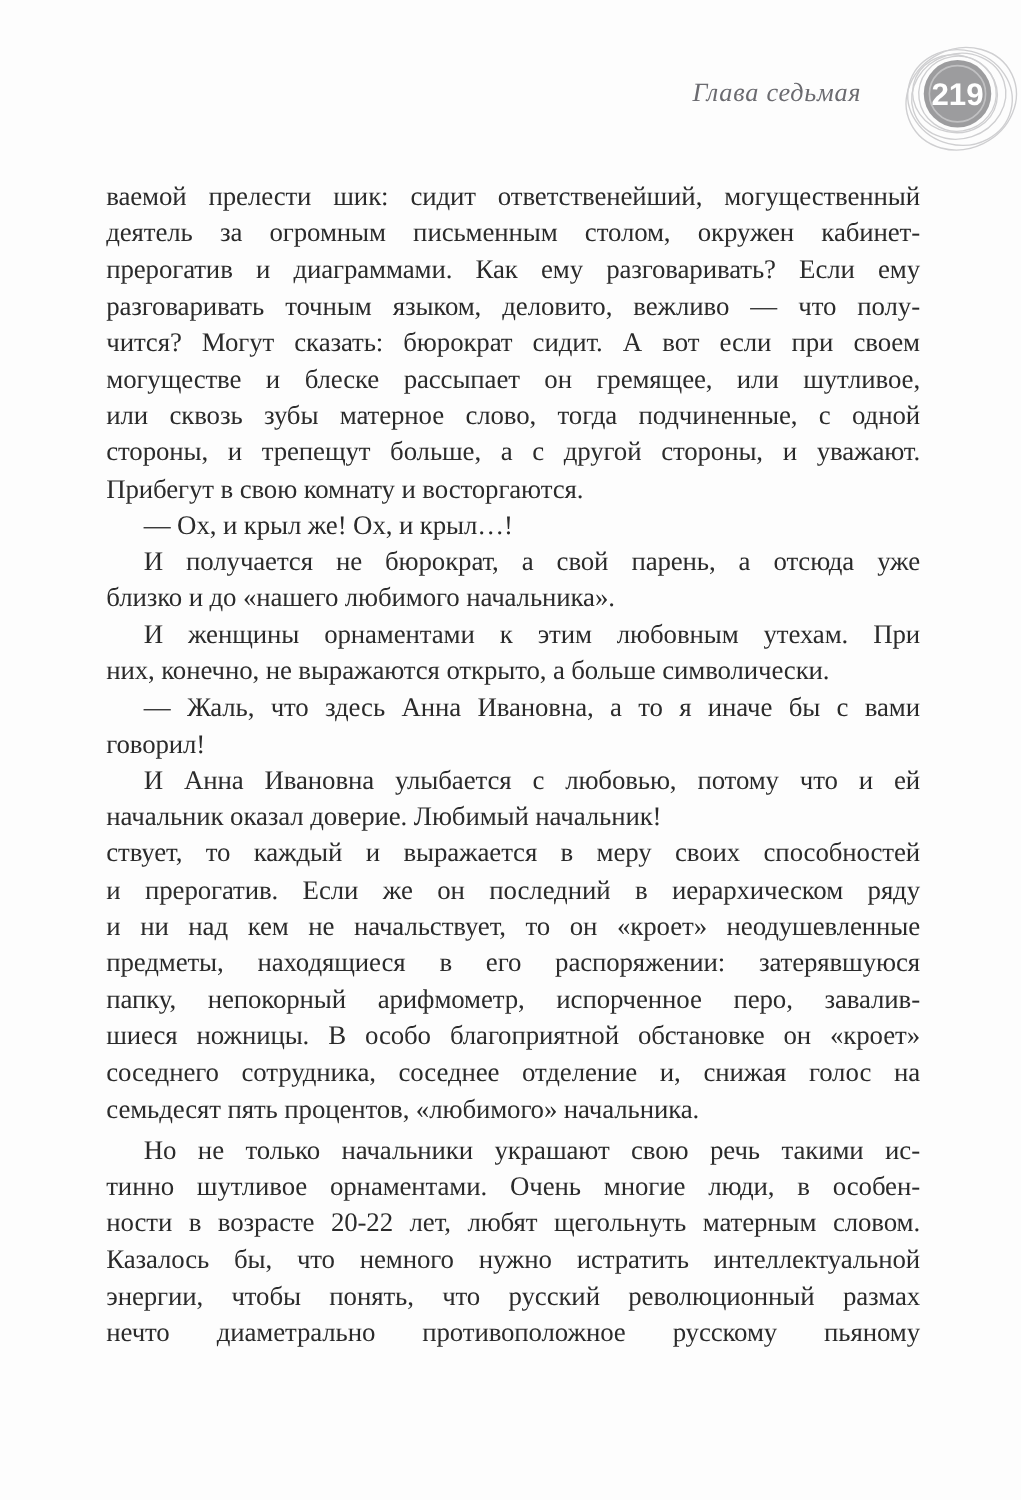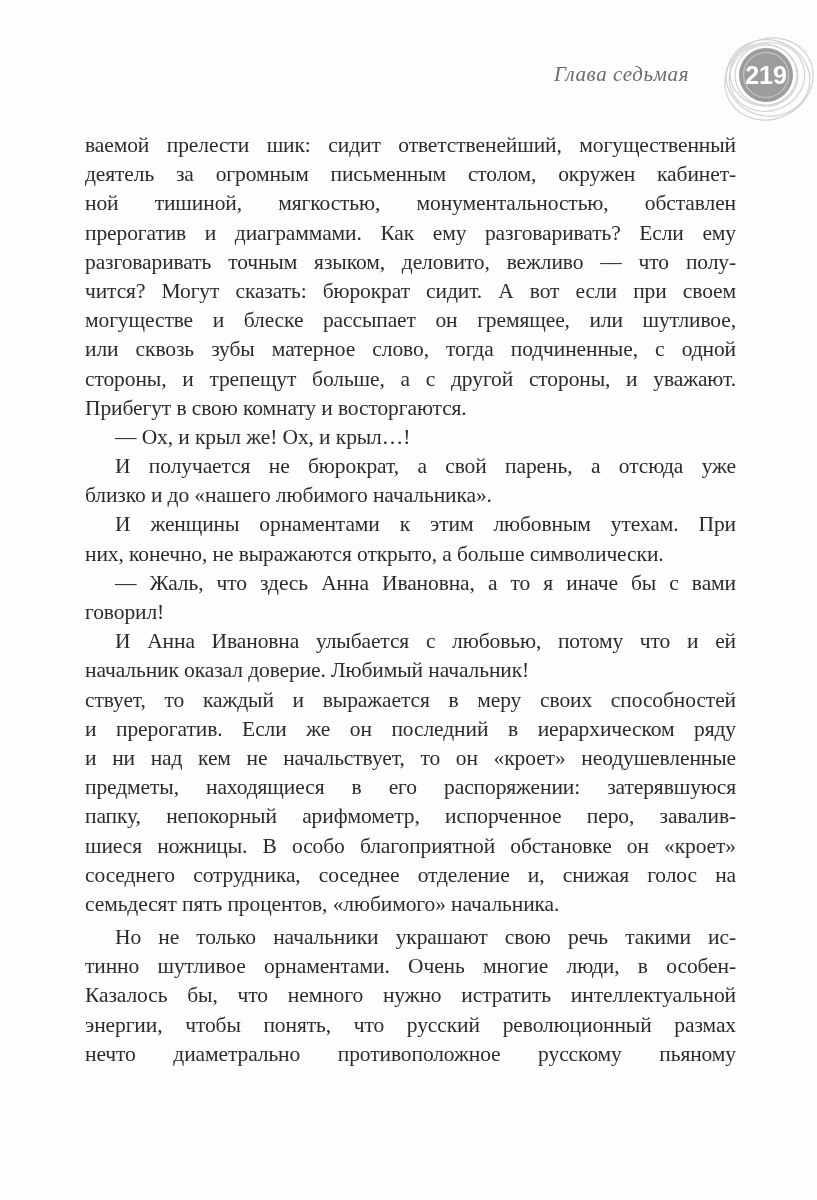--- a/index.html
+++ b/index.html
@@ -32,21 +32,21 @@
     position:absolute;left:716px;top:26px;width:110px;height:102px;
   }
   .page-badge svg{display:block;width:110px;height:102px;}
   .badge-num{
     font-family:"Liberation Sans","DejaVu Sans",sans-serif;
     font-weight:bold;
     font-size:25px;
     fill:var(--badge-number);
   }
   .text-body{
-    position:absolute;left:85px;top:131px;width:651px;
+    position:absolute;left:85px;top:143px;width:651px;
     font-size:21.5px;
     line-height:29.2px;
     letter-spacing:-0.1px;
     color:var(--text);
   }
   .line{
     height:29.2px;
     text-align:justify;
     text-align-last:justify;
   }
@@ -79,21 +79,20 @@
       </g>
       <circle cx="50" cy="49" r="27" fill="#9c9c9e"></circle>
       <circle cx="50" cy="49" r="22.5" fill="none" stroke="rgba(255,255,255,0.38)" stroke-width="1.3"></circle>
       <text class="badge-num" x="50" y="58" text-anchor="middle">219</text>
     </svg>
   </div>
 
   <main class="text-body">
       <div class="line">ваемой прелести шик: сидит ответственейший, могущественный</div>
       <div class="line">деятель за огромным письменным столом, окружен кабинет-</div>
-      <div class="line">ной тишиной, мягкостью, монументальностью, обставлен</div>
       <div class="line">прерогатив и диаграммами. Как ему разговаривать? Если ему</div>
       <div class="line">разговаривать точным языком, деловито, вежливо — что полу-</div>
       <div class="line">чится? Могут сказать: бюрократ сидит. А вот если при своем</div>
       <div class="line">могуществе и блеске рассыпает он гремящее, или шутливое,</div>
       <div class="line">или сквозь зубы матерное слово, тогда подчиненные, с одной</div>
       <div class="line">стороны, и трепещут больше, а с другой стороны, и уважают.</div>
       <div class="line noj">Прибегут в свою комнату и восторгаются.</div>
       <div class="line ind noj">— Ох, и крыл же! Ох, и крыл…!</div>
       <div class="line ind">И получается не бюрократ, а свой парень, а отсюда уже</div>
       <div class="line noj">близко и до «нашего любимого начальника».</div>
@@ -106,18 +105,19 @@
       <div class="line">ствует, то каждый и выражается в меру своих способностей</div>
       <div class="line">и прерогатив. Если же он последний в иерархическом ряду</div>
       <div class="line">и ни над кем не начальствует, то он «кроет» неодушевленные</div>
       <div class="line">предметы, находящиеся в его распоряжении: затерявшуюся</div>
       <div class="line">папку, непокорный арифмометр, испорченное перо, завалив-</div>
       <div class="line">шиеся ножницы. В особо благоприятной обстановке он «кроет»</div>
       <div class="line">соседнего сотрудника, соседнее отделение и, снижая голос на</div>
       <div class="line noj">семьдесят пять процентов, «любимого» начальника.</div>
       <div class="line ind sp">Но не только начальники украшают свою речь такими ис-</div>
       <div class="line">тинно шутливое орнаментами. Очень многие люди, в особен-</div>
+      <div class="line">ности в возрасте 20-22 лет, любят щегольнуть матерным словом.</div>
       <div class="line">Казалось бы, что немного нужно истратить интеллектуальной</div>
       <div class="line">энергии, чтобы понять, что русский революционный размах</div>
       <div class="line">нечто диаметрально противоположное русскому пьяному</div>
     </main>
 
 </div>
 
 </body></html>

